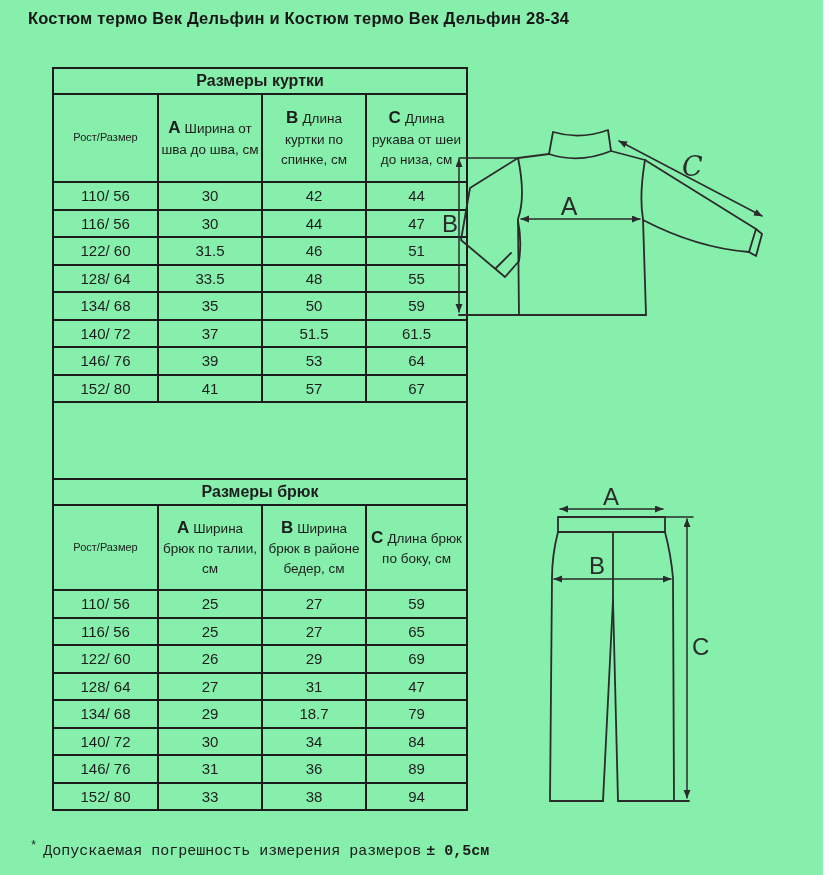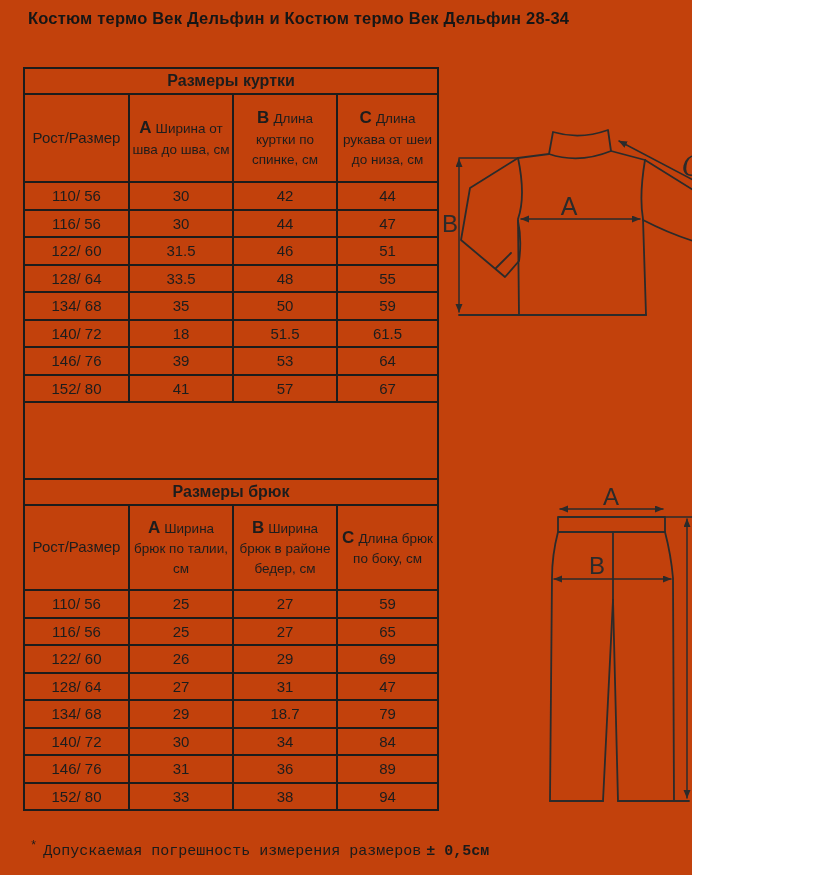--- a/index.html
+++ b/index.html
@@ -1,34 +1,34 @@
 <!DOCTYPE html>
 <html><head>
 <meta charset="utf-8">
 <style>
   html,body { margin:0; padding:0; background:#ffffff; }
   .page {
-    position:relative; width:692px; height:875px; background:#c2410c;
+    position:relative; width:823px; height:875px; background:#86efac;
     font-family:"Liberation Sans", sans-serif; color:#1d1d1d; overflow:hidden;
   }
   .page-title {
     position:absolute; left:28px; top:9px; margin:0;
     font-size:16.5px; font-weight:bold; letter-spacing:.2px; color:#161616;
   }
-  .size-tables { position:absolute; left:11px; top:67px;padding-left:12px; }
+  .size-tables { position:absolute; left:40px; top:67px;padding-left:12px; }
   table.sizes { border-collapse:collapse; table-layout:fixed; width:414px; }
   table.sizes th, table.sizes td {
     border:2px solid #1c1c1c; text-align:center; vertical-align:middle;
     padding:0 2px; background:transparent;
   }
   tr.title-row th { height:24px; font-size:16px; font-weight:bold; }
   tr.head-row th { font-weight:normal; line-height:1.25; }
   tr.head-row.jacket th { height:86px; }
   tr.head-row.pants  th { height:83px; }
-  .size-head { font-weight:bold; font-size:15px; }
+  .size-head { font-weight:bold; font-size:11px; }
   .col-letter { font-weight:bold; font-size:17px; margin-right:4px; }
   .col-label  { font-size:13.5px; }
   tr.data-row td { height:25.5px; font-size:15px; }
   tr.gap-row td { height:75px; border-top:none; border-bottom:none; }
   .diagram { position:absolute; }
   .diagram text { font-family:"Liberation Sans", sans-serif; fill:#2b2b2b; }
   .diagram text.dim-italic { font-family:"DejaVu Serif", serif; font-style:italic; }
   .footnote {
     position:absolute; left:30px; top:839px; margin:0; font-size:15px; color:#1b1b1b;font-family:Liberation Mono, monospace;
   }
@@ -86,21 +86,21 @@
         <td>55</td>
       </tr>
       <tr class="data-row">
         <td>134/ 68</td>
         <td>35</td>
         <td>50</td>
         <td>59</td>
       </tr>
       <tr class="data-row">
         <td>140/ 72</td>
-        <td>18</td>
+        <td>37</td>
         <td>51.5</td>
         <td>61.5</td>
       </tr>
       <tr class="data-row">
         <td>146/ 76</td>
         <td>39</td>
         <td>53</td>
         <td>64</td>
       </tr>
       <tr class="data-row">

